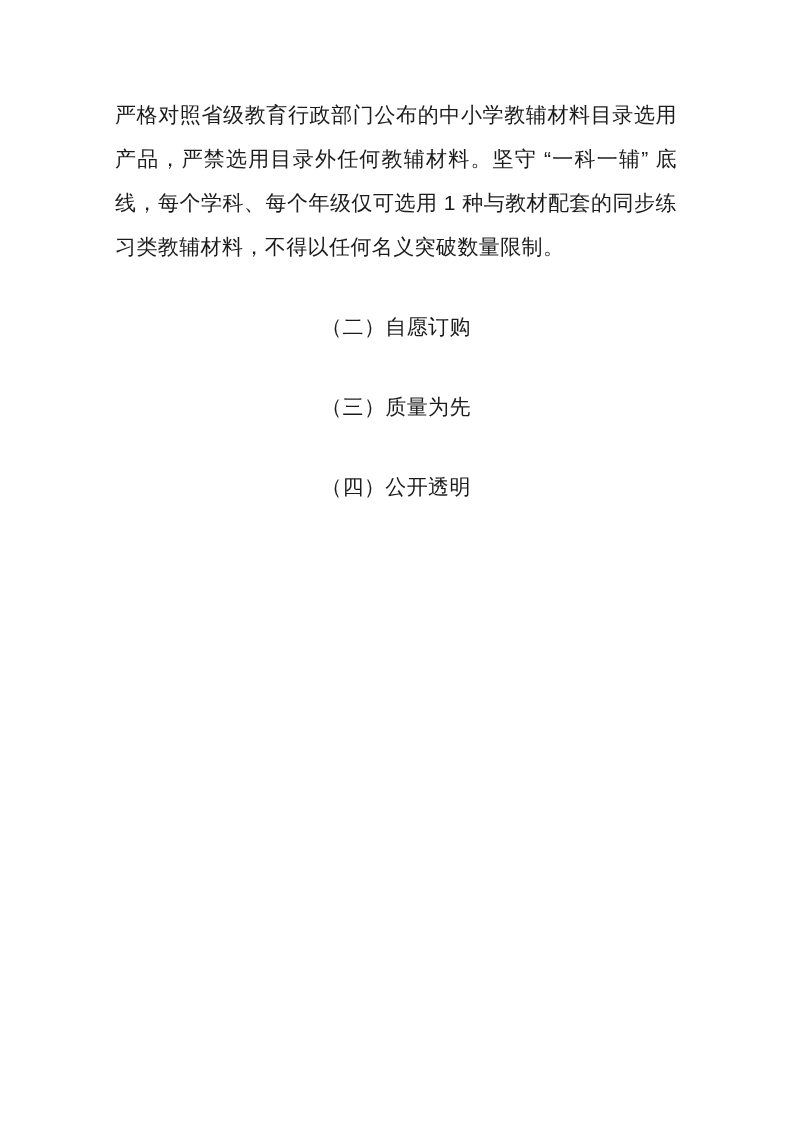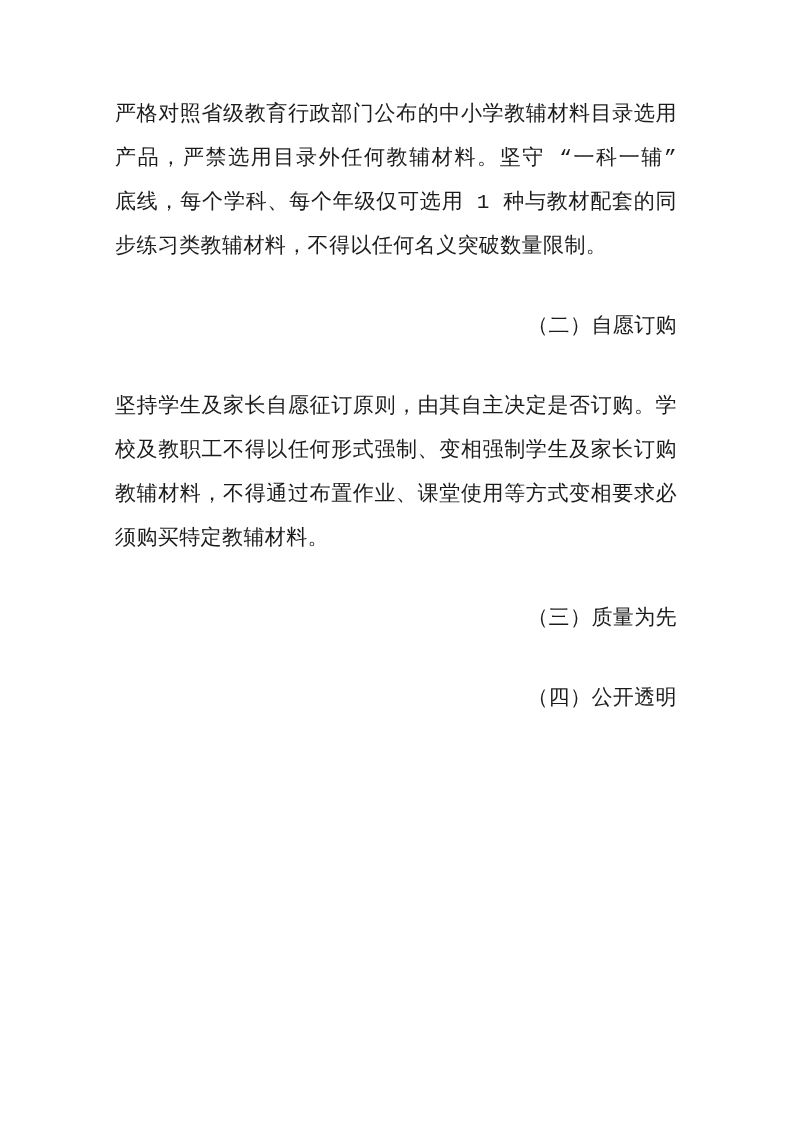--- a/index.html
+++ b/index.html
@@ -9,47 +9,46 @@
   }
   .page {
     position: relative;
     width: 793px;
     height: 1122px;
     margin: 0 auto;
     background: #ffffff;
     overflow: hidden;
     box-sizing: border-box;
     padding: 93px 116px 0 115px;
-    font-family: Liberation Mono, monospace;
+    font-family: Liberation Sans, sans-serif;
     color: #1b1b1b;
   }
   .doc-block {
     font-size: 21px;
     line-height: 44px;
     margin: 0 0 36px 0;
     font-weight: normal;
   }
   .doc-paragraph {
     text-align: justify;
     text-align-last: left;
     letter-spacing: 0.4px;
   }
   .doc-heading {
-    text-align: right;
+    text-align: center;
     letter-spacing: 0.4px;
   }
 </style>
 </head>
 <body>
 
 <div class="page">
   <p class="doc-block doc-paragraph">严格对照省级教育行政部门公布的中小学教辅材料目录选用产品，严禁选用目录外任何教辅材料。坚守 “一科一辅” 底线，每个学科、每个年级仅可选用 1 种与教材配套的同步练习类教辅材料，不得以任何名义突破数量限制。</p>
 
   <h3 class="doc-block doc-heading">（二）自愿订购</h3>
 
-  <p class="doc-block doc-paragraph">坚持学生及家长自愿征订原则，由其自主决定是否订购。学校及教职工不得以任何形式强制、变相强制学生及家长订购教辅材料，不得通过布置作业、课堂使用等方式变相要求必须购买特定教辅材料。</p>
 
   <h3 class="doc-block doc-heading">（三）质量为先</h3>
 
 
   <h3 class="doc-block doc-heading">（四）公开透明</h3>
 
 </div>
 
 </body></html>

